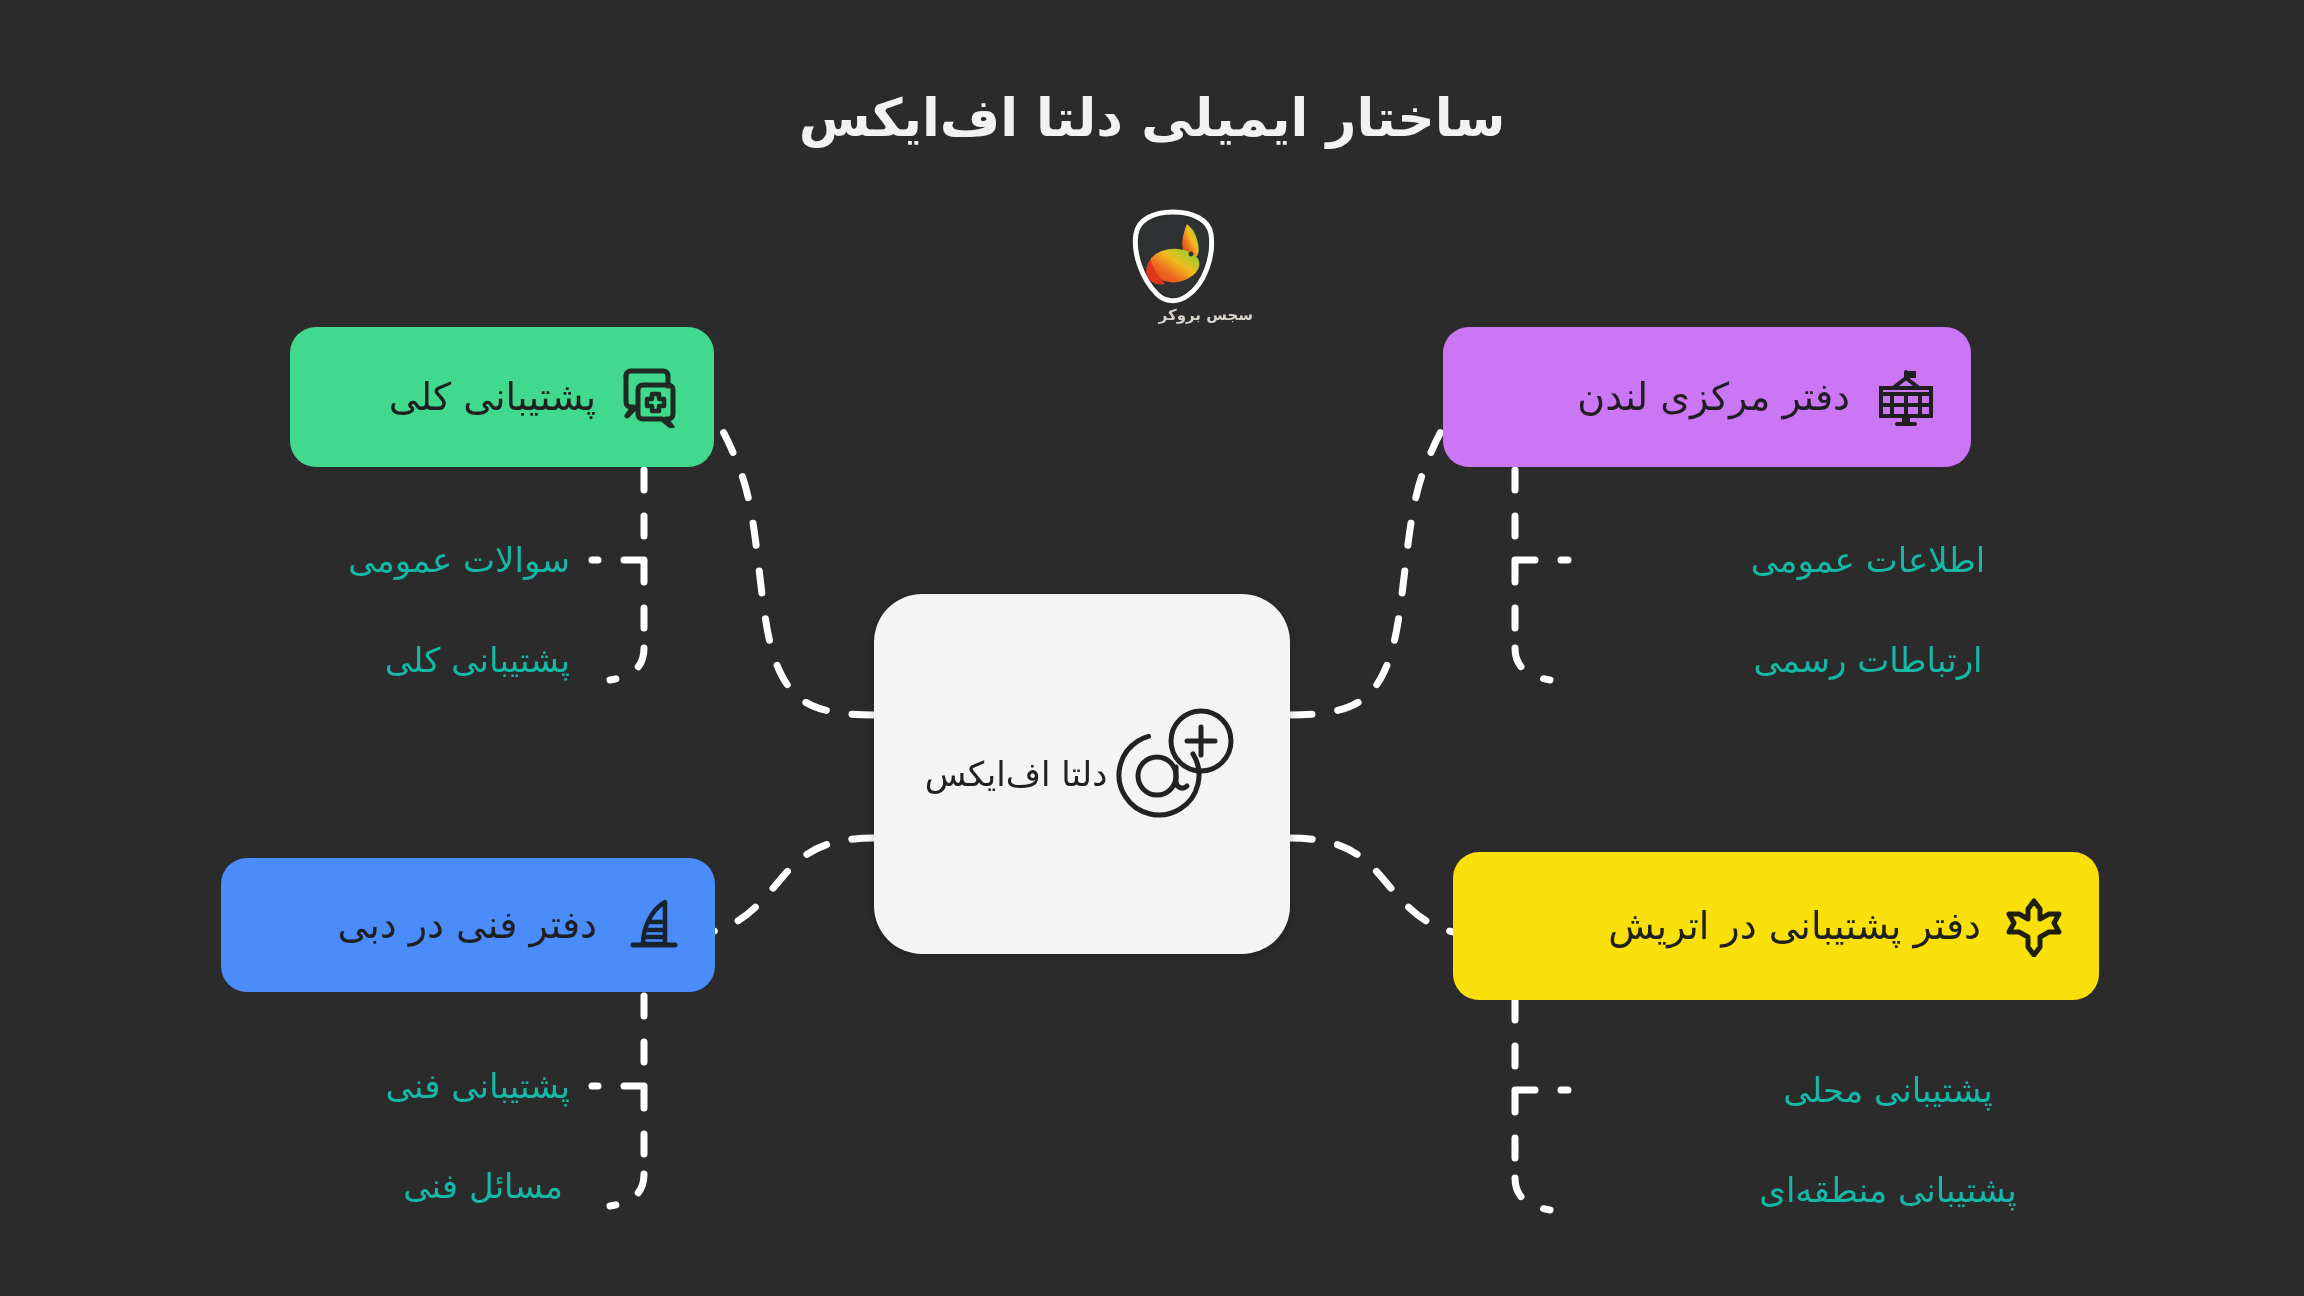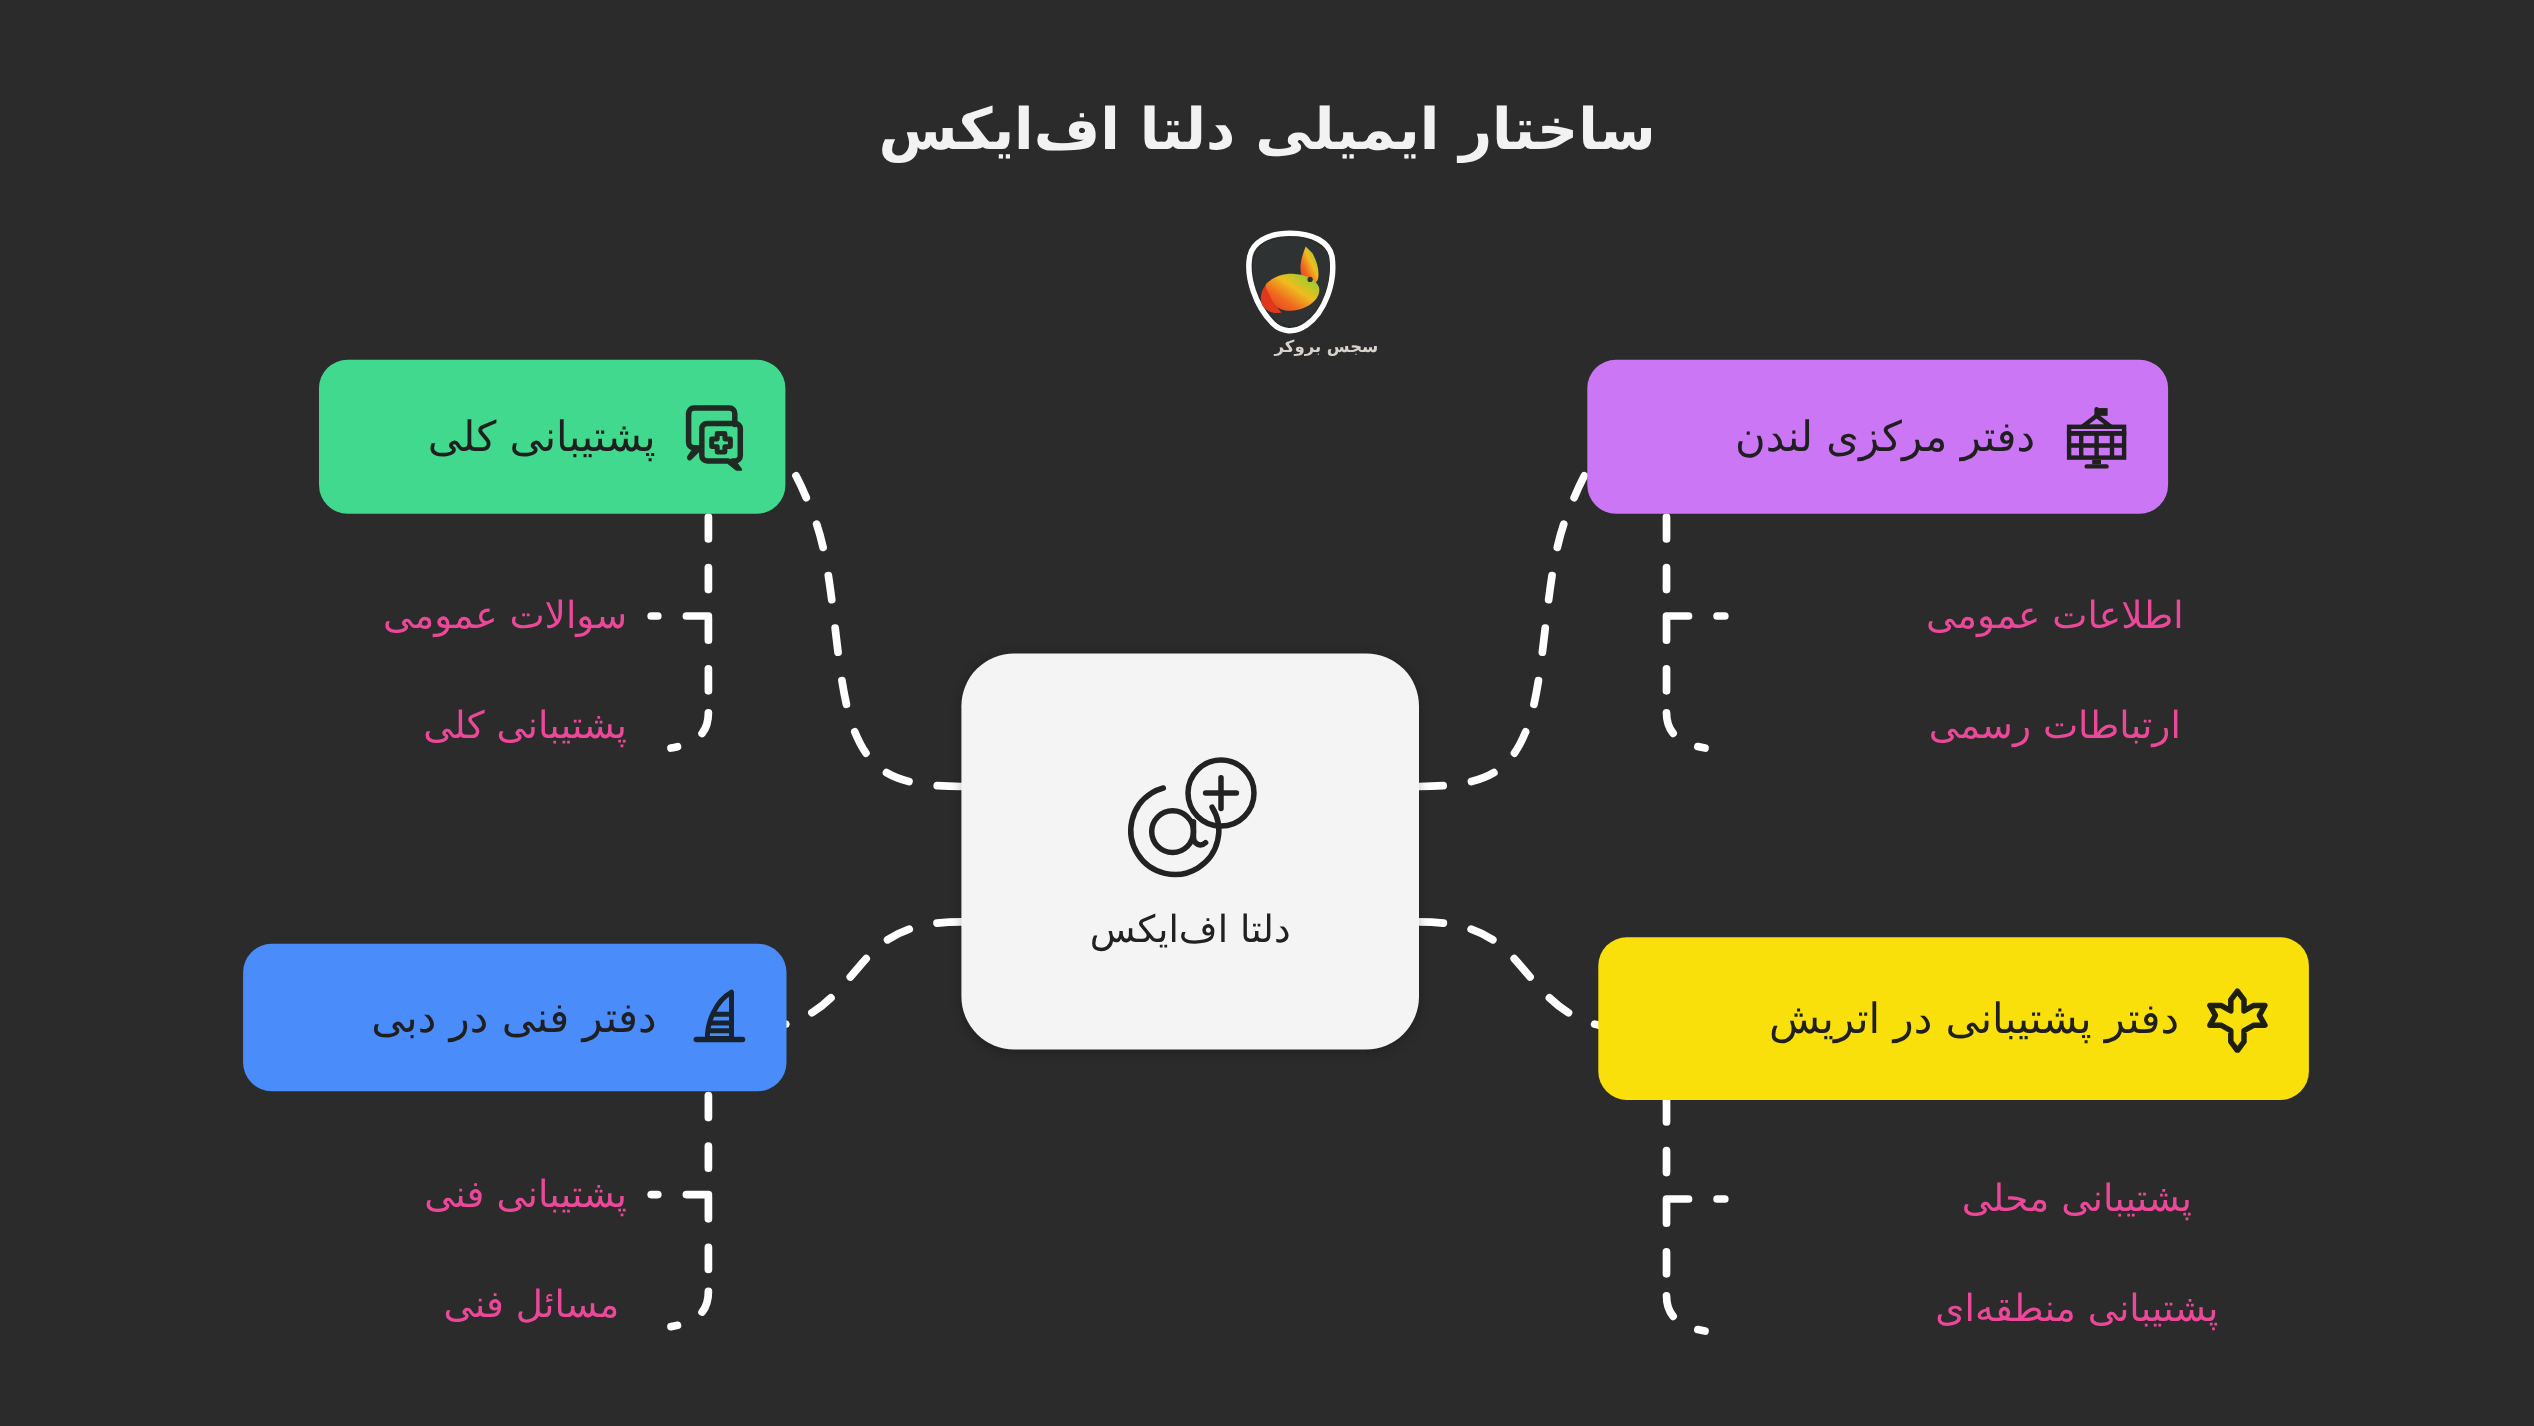--- a/index.html
+++ b/index.html
@@ -76,21 +76,20 @@
   
   #center-node {
     position: absolute;
     left: 874px;
     top: 594px;
     width: 416px;
     height: 360px;
     background: #f4f4f4;
     border-radius: 48px;
     display: flex;
-    flex-direction: column;
     align-items: center;
     justify-content: center;
     box-shadow: 0 2px 10px rgba(0,0,0,0.25);
   }
   #center-node .center-icon {
     width: 132px;
     height: 124px;
     margin-bottom: 18px;
   }
   #center-node .center-label {
@@ -125,21 +124,21 @@
   }
 
   #node-green  { left: 290px;  top: 327px;  width: 424px; height: 140px; background: #41d98d; }
   #node-purple { left: 1443px; top: 327px;  width: 528px; height: 140px; background: #cb76f5; gap: 25px; }
   #node-blue   { left: 221px;  top: 858px;  width: 494px; height: 134px; background: #4b8cfb; text-align: right; }
   #node-yellow { left: 1453px; top: 852px;  width: 646px; height: 148px; background: #f9e00b; }
 
   
   .sub {
     position: absolute;
-    color: #ec4899;
+    color: #14b8a6;
     font-size: 34px;
     direction: rtl;
     white-space: nowrap;
     line-height: 1;
   }
   .sub.r-align { text-align: right; }
   .sub.l-align { text-align: center; }
 </style>
 </head>
 <body>

